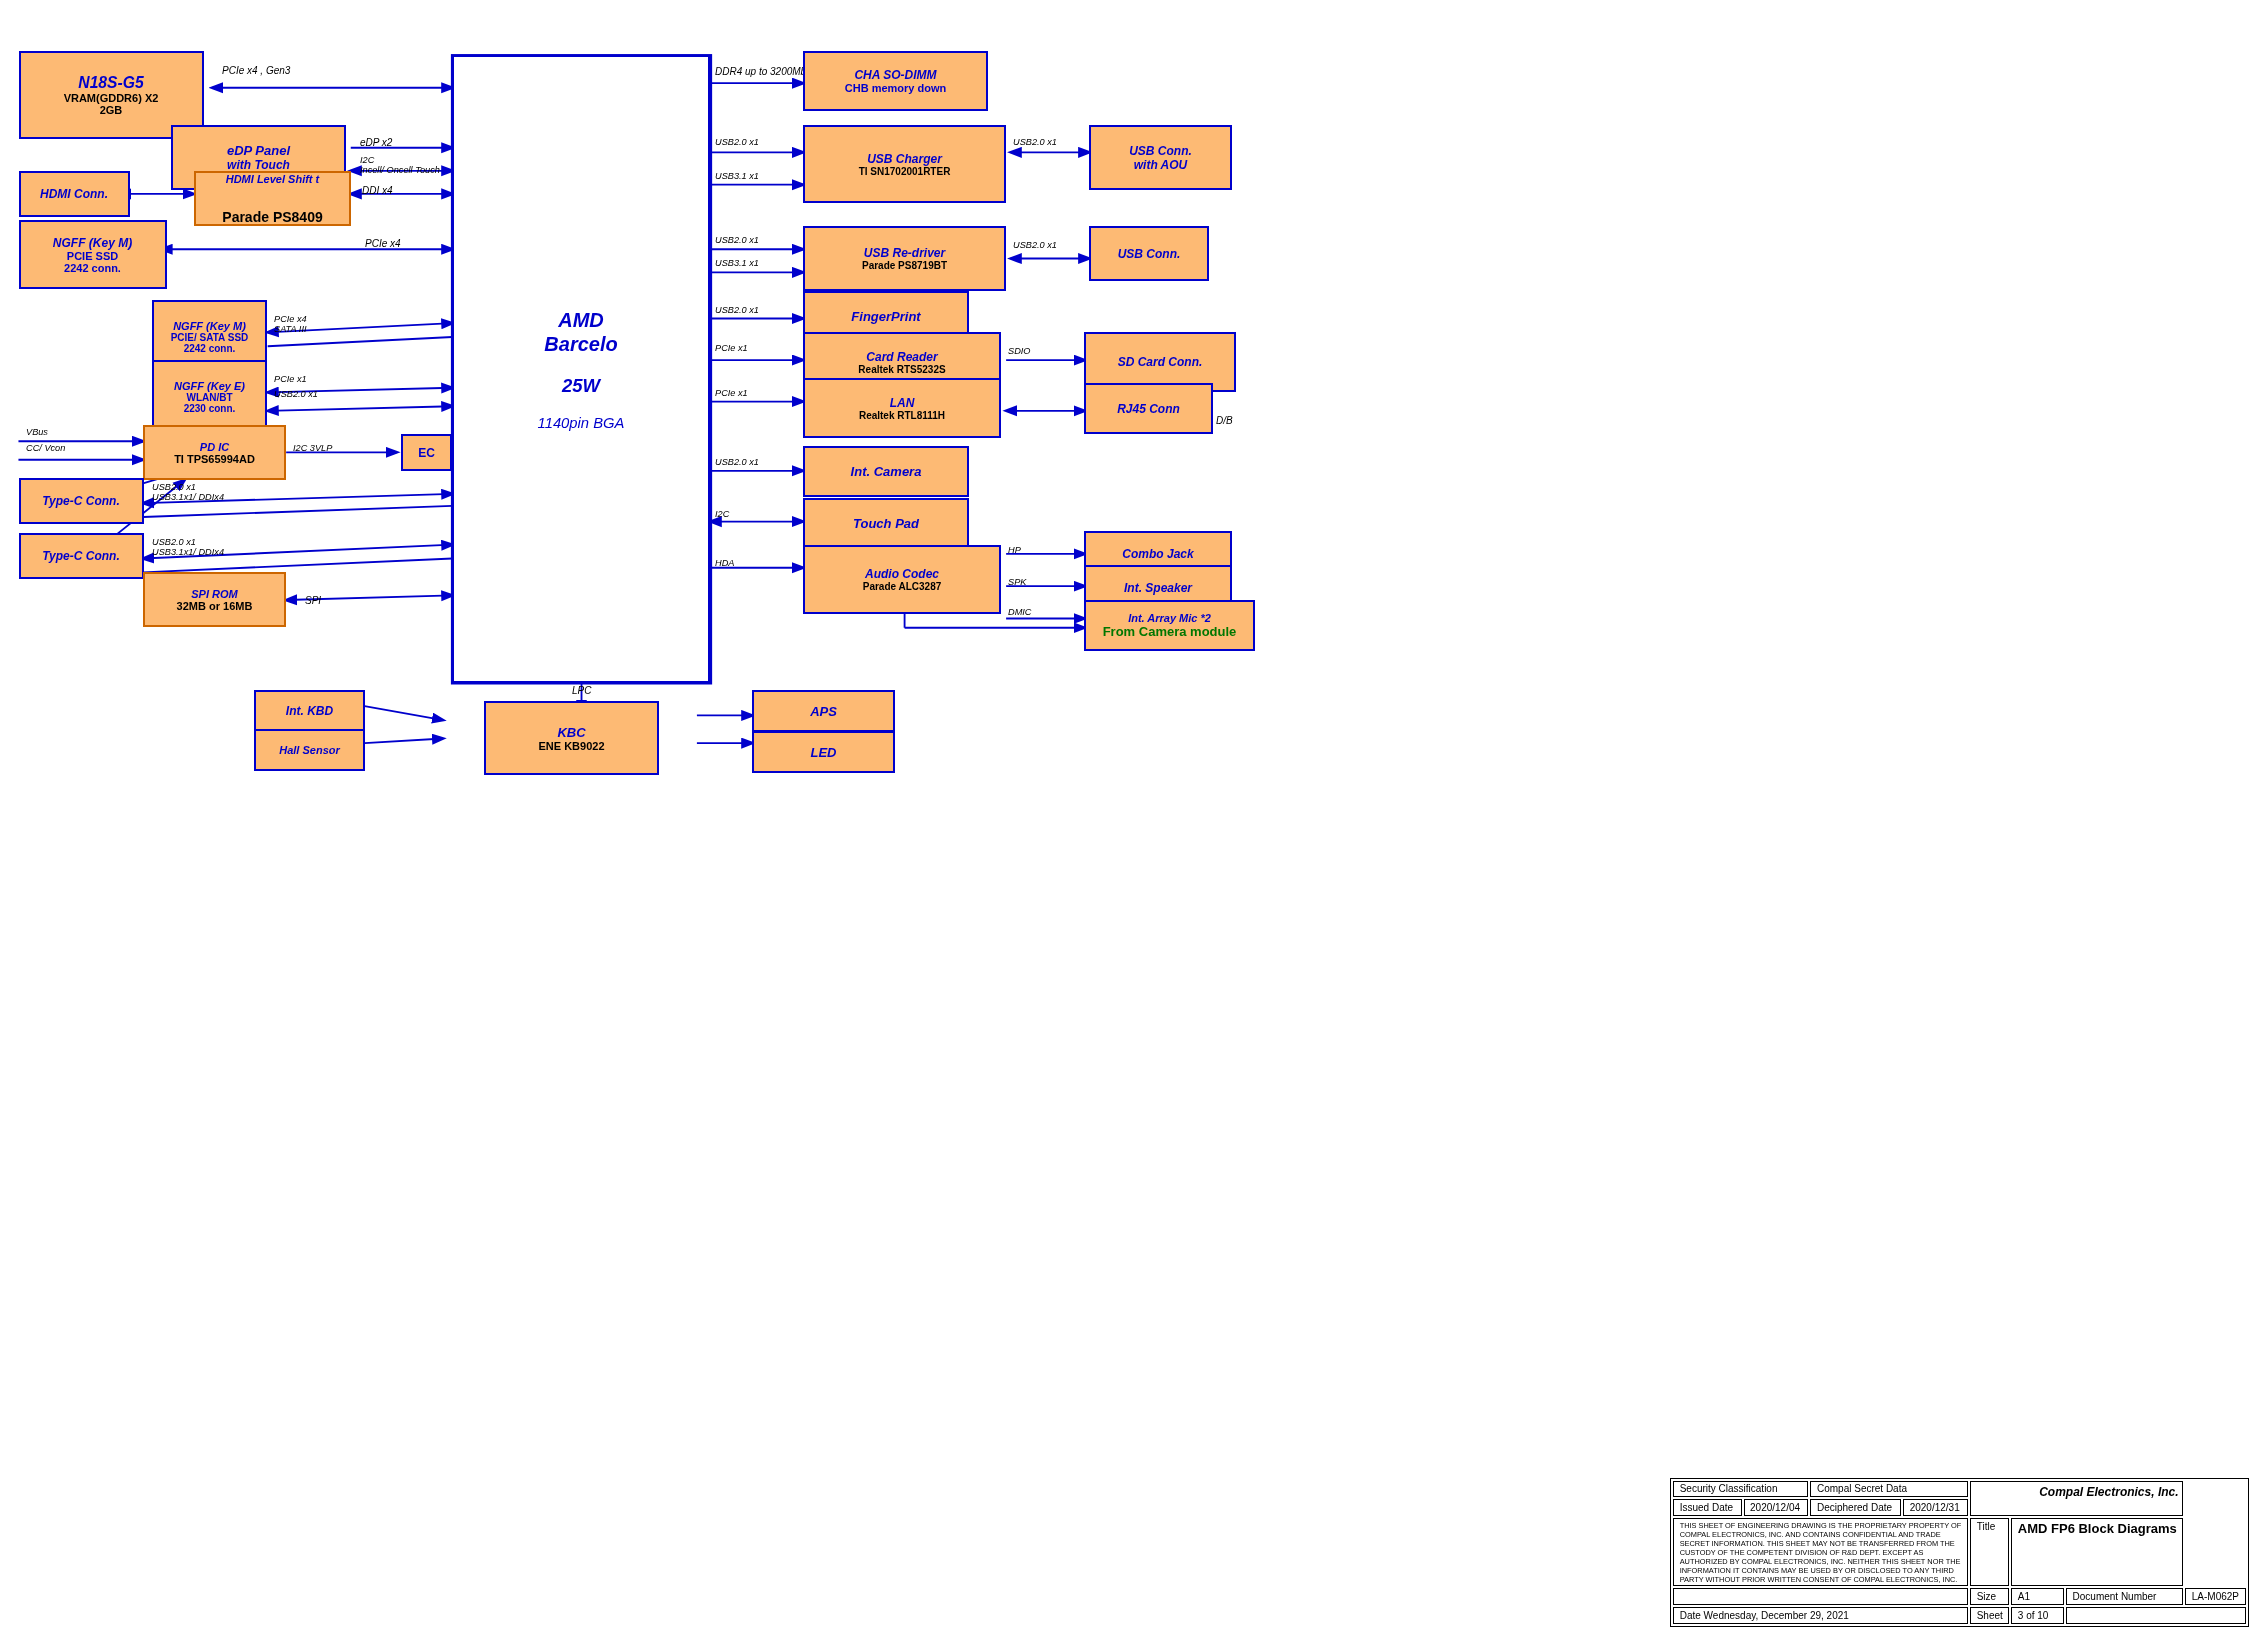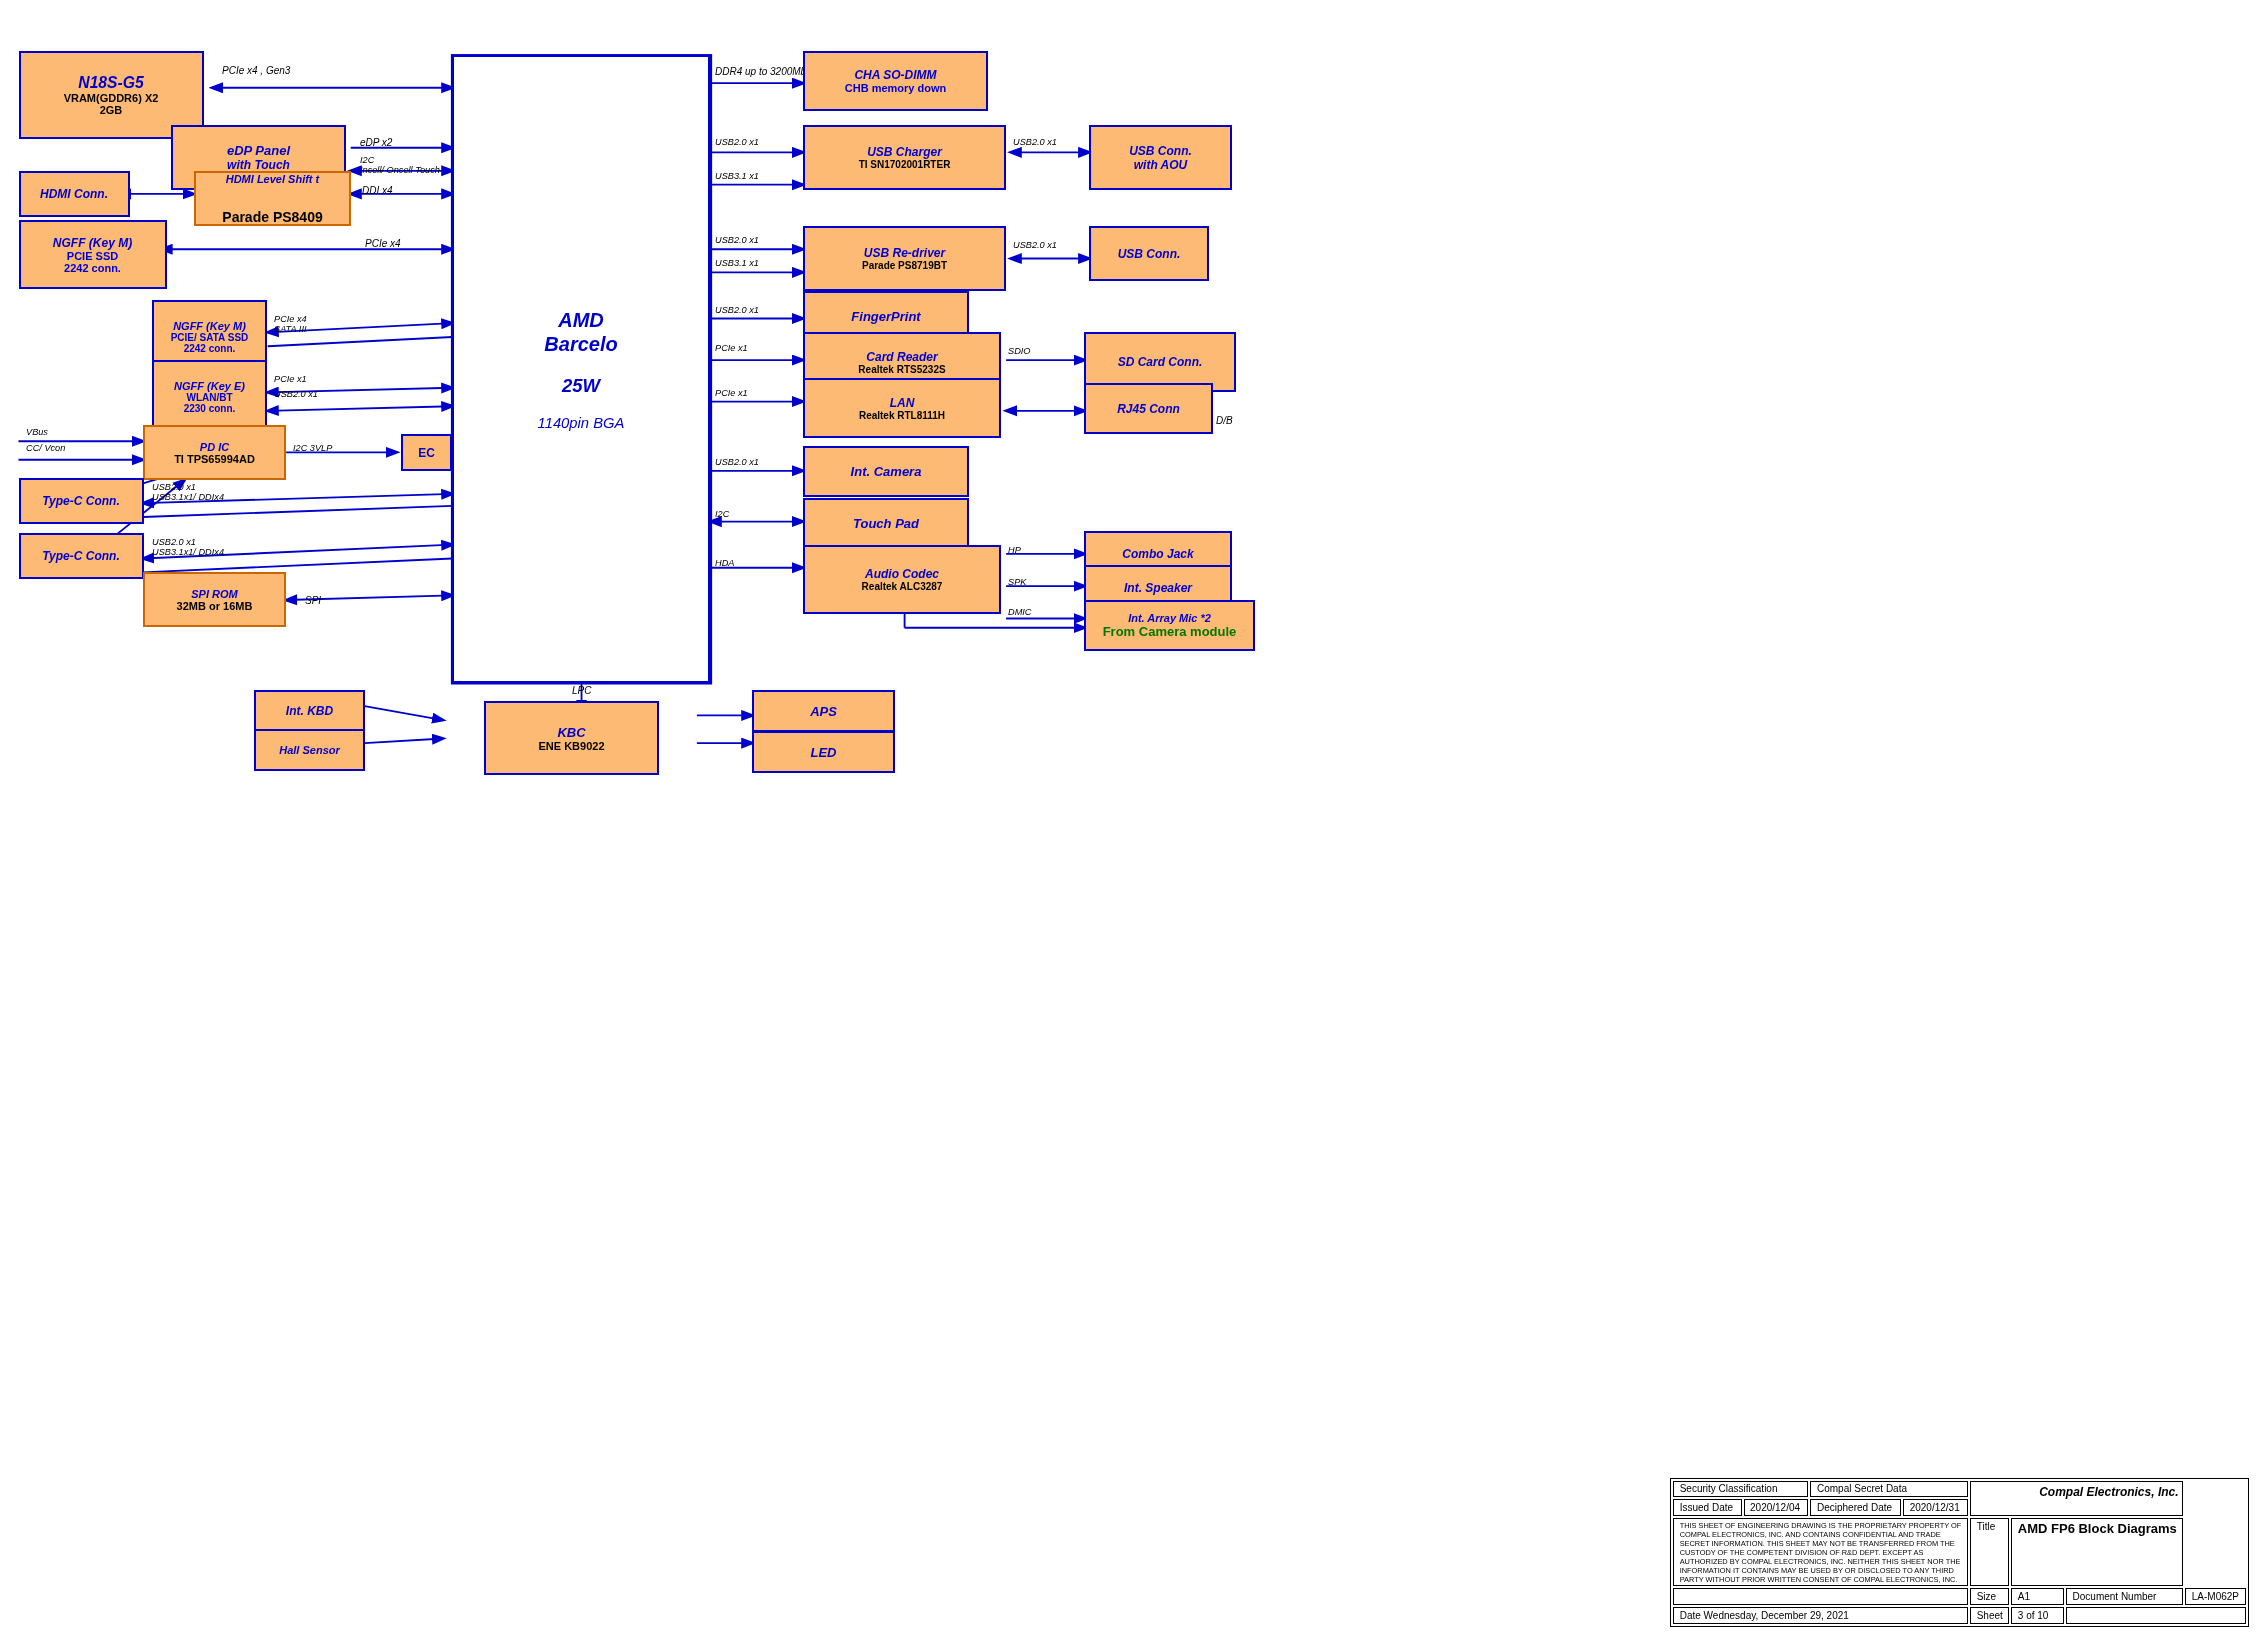--- a/index.html
+++ b/index.html
@@ -276,21 +276,21 @@
 
   <div class="block" style="left:803px; top:51px; width:185px; height:60px; font-size:12px;">
     <div style="font-weight:bold; font-style:italic;">CHA SO-DIMM</div>
     <div style="font-size:11px;">CHB memory down</div>
   </div>
 
   <div class="arrow-label" style="left:715px; top:137px; font-size:9.2px;">USB2.0 x1</div>
 
   <div class="arrow-label" style="left:715px; top:171px; font-size:9.2px;">USB3.1 x1</div>
 
-  <div class="block" style="left:803px; top:125px; width:203px; height:65px; font-size:12px;">
+  <div class="block" style="left:803px; top:125px; width:203px; height:78px; font-size:12px;">
     <div style="font-weight:bold; font-style:italic;">USB Charger</div>
     <div style="font-size:10px; color:#000;">TI SN1702001RTER</div>
   </div>
 
   <div class="arrow-label" style="left:1013px; top:137px; font-size:9.2px;">USB2.0 x1</div>
 
   <div class="block" style="left:1089px; top:125px; width:143px; height:65px; font-size:12px;">
     <div style="font-weight:bold; font-style:italic;">USB Conn.</div>
     <div style="font-style:italic;">with AOU</div>
   </div>
@@ -350,21 +350,21 @@
   <div class="arrow-label" style="left:715px; top:509px; font-size:9.2px;">I2C</div>
 
   <div class="block" style="left:803px; top:498px; width:166px; height:51px; font-size:13px;">
     <div style="font-weight:bold; font-style:italic;">Touch Pad</div>
   </div>
 
   <div class="arrow-label" style="left:715px; top:558px; font-size:9.2px;">HDA</div>
 
   <div class="block" style="left:803px; top:545px; width:198px; height:69px; font-size:12px;">
     <div style="font-weight:bold; font-style:italic;">Audio Codec</div>
-    <div style="font-size:10px; color:#000;">Realtek ALC3287</div>
+    <div style="font-size:10px; color:#000;">Parade ALC3287</div>
   </div>
 
   <div class="arrow-label" style="left:1008px; top:545px; font-size:9.2px;">HP</div>
 
   <div class="arrow-label" style="left:1008px; top:577px; font-size:9.2px;">SPK</div>
 
   <div class="arrow-label" style="left:1008px; top:607px; font-size:9.2px;">DMIC</div>
 
   <div class="block" style="left:1084px; top:531px; width:148px; height:46px; font-size:12px;">
     <div style="font-weight:bold; font-style:italic;">Combo Jack</div>

